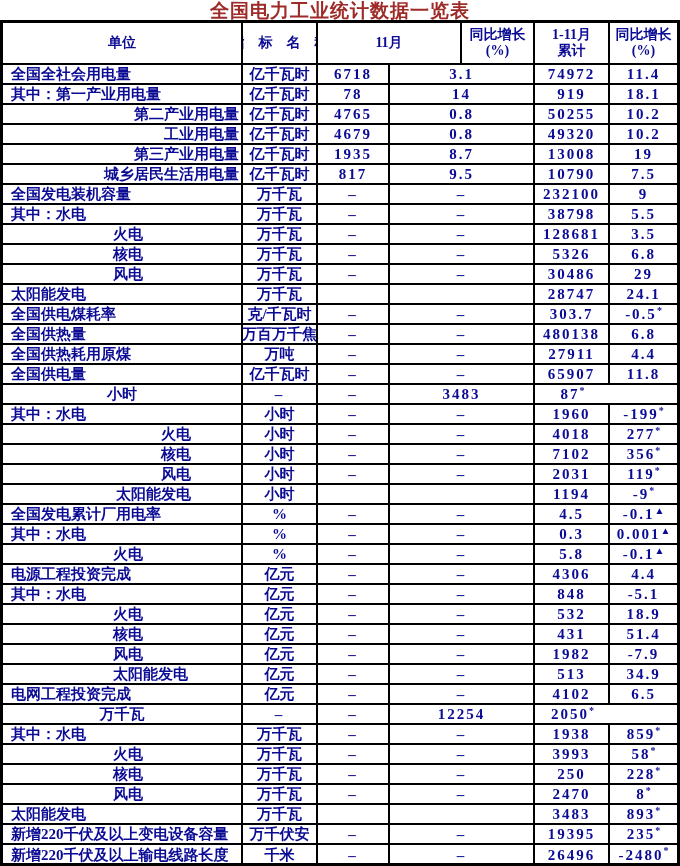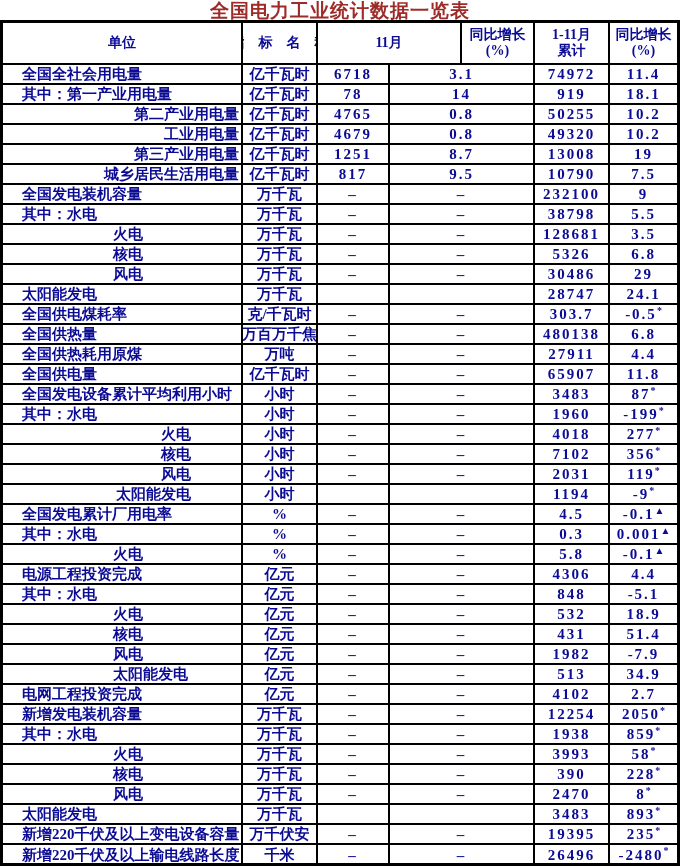--- a/index.html
+++ b/index.html
@@ -14,21 +14,21 @@
   .trow{display:grid;grid-template-columns:240px 75px 72px 145px 75px 67px;
         height:20px;border-bottom:2px solid var(--border-color,#000);box-sizing:border-box;}
   .trow:last-child{border-bottom:none;}
   .cell{box-sizing:border-box;border-right:2px solid var(--border-color,#000);
         display:flex;align-items:center;justify-content:center;
         color:var(--text-color,#0b0b94);font-weight:bold;font-size:15px;
         white-space:nowrap;overflow:hidden;line-height:16px;}
   .c-last{border-right:none;}
   .hcell{flex-direction:column;font-size:14px;text-align:center;}
   .hcell .hl{line-height:16px;}
-  .c-name{justify-content:flex-start;padding-left:19px;}
+  .c-name{justify-content:flex-start;padding-left:8px;}
   .c-name.al-r{justify-content:flex-end;padding-left:0;padding-right:2px;}
   .c-name.al-m{padding-left:110px;}
   .c-name.al-mr{justify-content:flex-end;padding-right:50px;}
   .c-unit{font-size:15px;letter-spacing:0;}
   .c-num{font-size:15px;letter-spacing:2px;}
   .sup{font-size:10px;line-height:10px;align-self:flex-start;margin-top:1px;letter-spacing:0;}
   .thead .cell{height:100%;}
 </style>
 </head>
 <body>
@@ -88,21 +88,21 @@
           <div class="cell c-name al-r">工业用电量</div>
           <div class="cell c-unit">亿千瓦时</div>
           <div class="cell c-num">4679</div>
           <div class="cell c-num">0.8</div>
           <div class="cell c-num">49320</div>
           <div class="cell c-num c-last">10.2</div>
         </div>
         <div class="trow">
           <div class="cell c-name al-r">第三产业用电量</div>
           <div class="cell c-unit">亿千瓦时</div>
-          <div class="cell c-num">1251</div>
+          <div class="cell c-num">1935</div>
           <div class="cell c-num">8.7</div>
           <div class="cell c-num">13008</div>
           <div class="cell c-num c-last">19</div>
         </div>
         <div class="trow">
           <div class="cell c-name al-r">城乡居民生活用电量</div>
           <div class="cell c-unit">亿千瓦时</div>
           <div class="cell c-num">817</div>
           <div class="cell c-num">9.5</div>
           <div class="cell c-num">10790</div>
@@ -182,21 +182,20 @@
         </div>
         <div class="trow">
           <div class="cell c-name al-l">全国供电量</div>
           <div class="cell c-unit">亿千瓦时</div>
           <div class="cell c-num">–</div>
           <div class="cell c-num">–</div>
           <div class="cell c-num">65907</div>
           <div class="cell c-num c-last">11.8</div>
         </div>
         <div class="trow">
-          <div class="cell c-name al-l">全国发电设备累计平均利用小时</div>
           <div class="cell c-unit">小时</div>
           <div class="cell c-num">–</div>
           <div class="cell c-num">–</div>
           <div class="cell c-num">3483</div>
           <div class="cell c-num c-last">87<span class="sup">*</span></div>
         </div>
         <div class="trow">
           <div class="cell c-name al-l">其中：水电</div>
           <div class="cell c-unit">小时</div>
           <div class="cell c-num">–</div>
@@ -307,24 +306,23 @@
           <div class="cell c-num">–</div>
           <div class="cell c-num">513</div>
           <div class="cell c-num c-last">34.9</div>
         </div>
         <div class="trow">
           <div class="cell c-name al-l">电网工程投资完成</div>
           <div class="cell c-unit">亿元</div>
           <div class="cell c-num">–</div>
           <div class="cell c-num">–</div>
           <div class="cell c-num">4102</div>
-          <div class="cell c-num c-last">2.7</div>
-        </div>
-        <div class="trow">
-          <div class="cell c-name al-l">新增发电装机容量</div>
+          <div class="cell c-num c-last">6.5</div>
+        </div>
+        <div class="trow">
           <div class="cell c-unit">万千瓦</div>
           <div class="cell c-num">–</div>
           <div class="cell c-num">–</div>
           <div class="cell c-num">12254</div>
           <div class="cell c-num c-last">2050<span class="sup">*</span></div>
         </div>
         <div class="trow">
           <div class="cell c-name al-l">其中：水电</div>
           <div class="cell c-unit">万千瓦</div>
           <div class="cell c-num">–</div>
@@ -338,21 +336,21 @@
           <div class="cell c-num">–</div>
           <div class="cell c-num">–</div>
           <div class="cell c-num">3993</div>
           <div class="cell c-num c-last">58<span class="sup">*</span></div>
         </div>
         <div class="trow">
           <div class="cell c-name al-m">核电</div>
           <div class="cell c-unit">万千瓦</div>
           <div class="cell c-num">–</div>
           <div class="cell c-num">–</div>
-          <div class="cell c-num">390</div>
+          <div class="cell c-num">250</div>
           <div class="cell c-num c-last">228<span class="sup">*</span></div>
         </div>
         <div class="trow">
           <div class="cell c-name al-m">风电</div>
           <div class="cell c-unit">万千瓦</div>
           <div class="cell c-num">–</div>
           <div class="cell c-num">–</div>
           <div class="cell c-num">2470</div>
           <div class="cell c-num c-last">8<span class="sup">*</span></div>
         </div>

